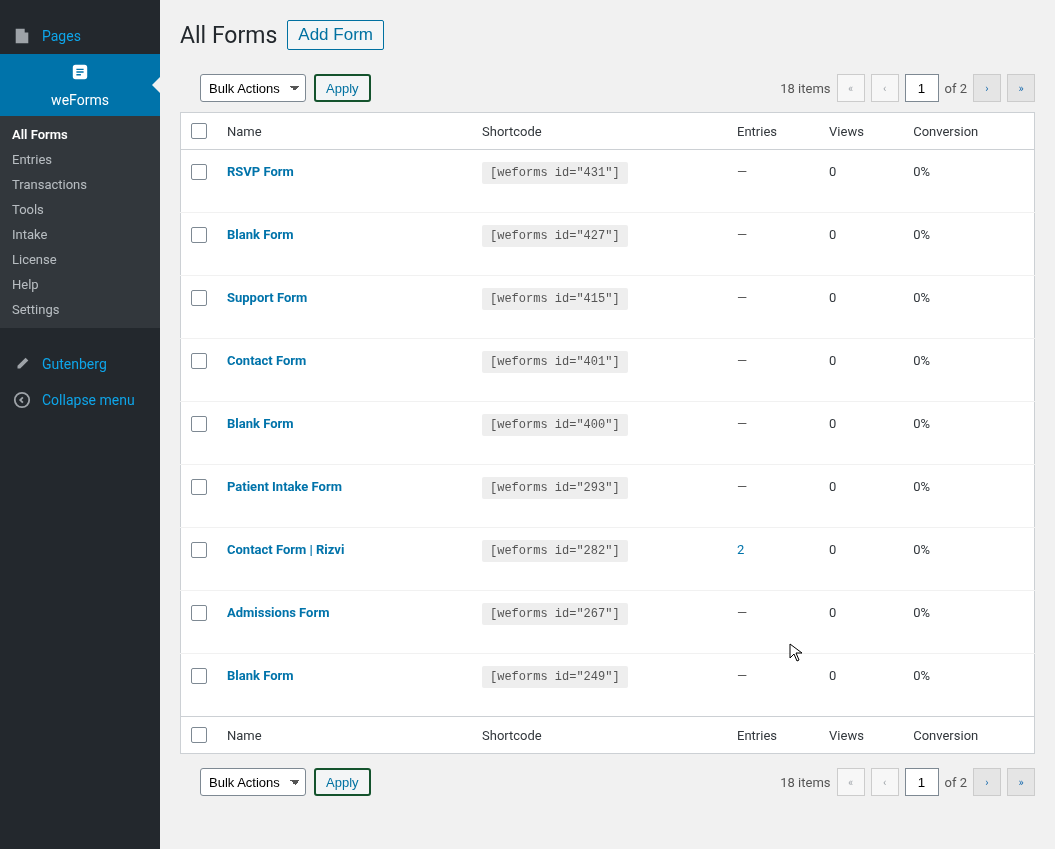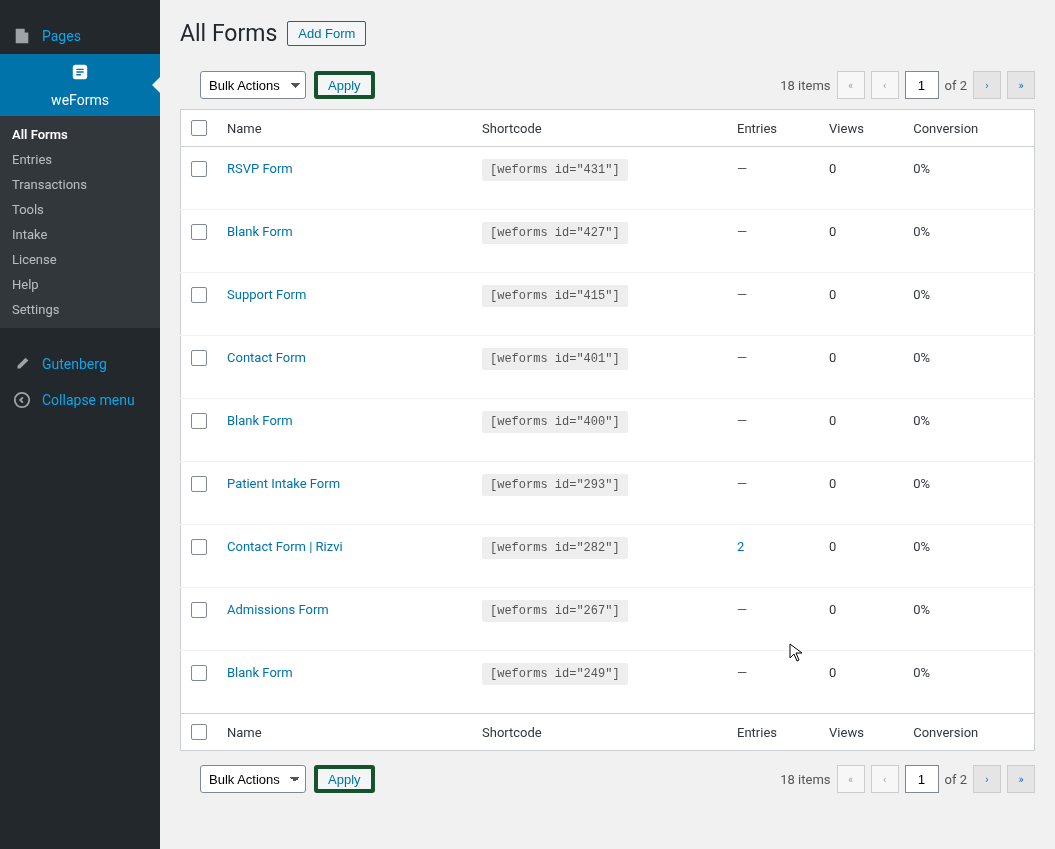--- a/index.html
+++ b/index.html
@@ -51,21 +51,21 @@
 
 
 .main { flex: 1; padding: 20px; overflow: auto; }
 .heading-row { display: flex; align-items: center; gap: 10px; margin-bottom: 18px; }
 .heading { font-size: 23px; font-weight: 400; color: #23282d; }
 .page-action {
   border: 1px solid #0071a1;
   color: #0071a1;
   background: #f3f5f6;
   padding: 4px 10px;
-  font-size: 13px;
+  font-size: 17px;
   border-radius: 2px;
   cursor: pointer;
 }
 
 
 .tablenav { display: flex; justify-content: space-between; height: 40px; padding-left: 20px; }
 .tablenav .left { display: flex; gap: 8px; align-items: center; }
 .tablenav .right { display: flex; gap: 6px; align-items: center; color: #555; }
 .select {
   height: 28px;
@@ -75,21 +75,21 @@
   font-size: 13px;
   border-radius: 3px;
   appearance: none;
   background-image: linear-gradient(45deg, transparent 50%, #555 50%), linear-gradient(-45deg, transparent 50%, #555 50%);
   background-position: right 10px center, right 5px center;
   background-size: 5px 5px, 5px 5px;
   background-repeat: no-repeat;
 }
 .button {
   height: 28px;
-  border: 4px solid #14532d;
+  border: 2px solid #14532d;
   background: #f3f5f6;
   color: #0071a1;
   padding: 0 10px;
   border-radius: 3px;
   font-size: 13px;
   cursor: pointer;
 }
 .paging-btn {
   width: 28px; height: 28px;
   border: 1px solid #ccc;
@@ -126,21 +126,21 @@
 .list-table tbody td {
   padding: 14px 10px 32px 10px;
   vertical-align: top;
   border-bottom: 1px solid #f1f1f1;
 }
 .list-table tbody tr:last-child td { border-bottom: none; }
 .col-cb { width: 30px; }
 .col-name { width: 255px; }
 .col-shortcode { width: 255px; }
 .checkbox { width: 16px; height: 16px; border: 1px solid #7e8993; border-radius: 2px; background: #fff; cursor: pointer; }
-.form-name { color: #0073aa; font-weight: 400; cursor: pointer; }
+.form-name { color: #0073aa; font-weight: 700; cursor: pointer; }
 .entries-link { color: #0073aa; cursor: pointer; }
 .shortcode-tag {
   background: #eee;
   padding: 4px 8px;
   font-family: "Courier New", monospace;
   font-size: 12px;
   color: #555;
   border-radius: 2px;
 }
 .dash { color: #555; }

